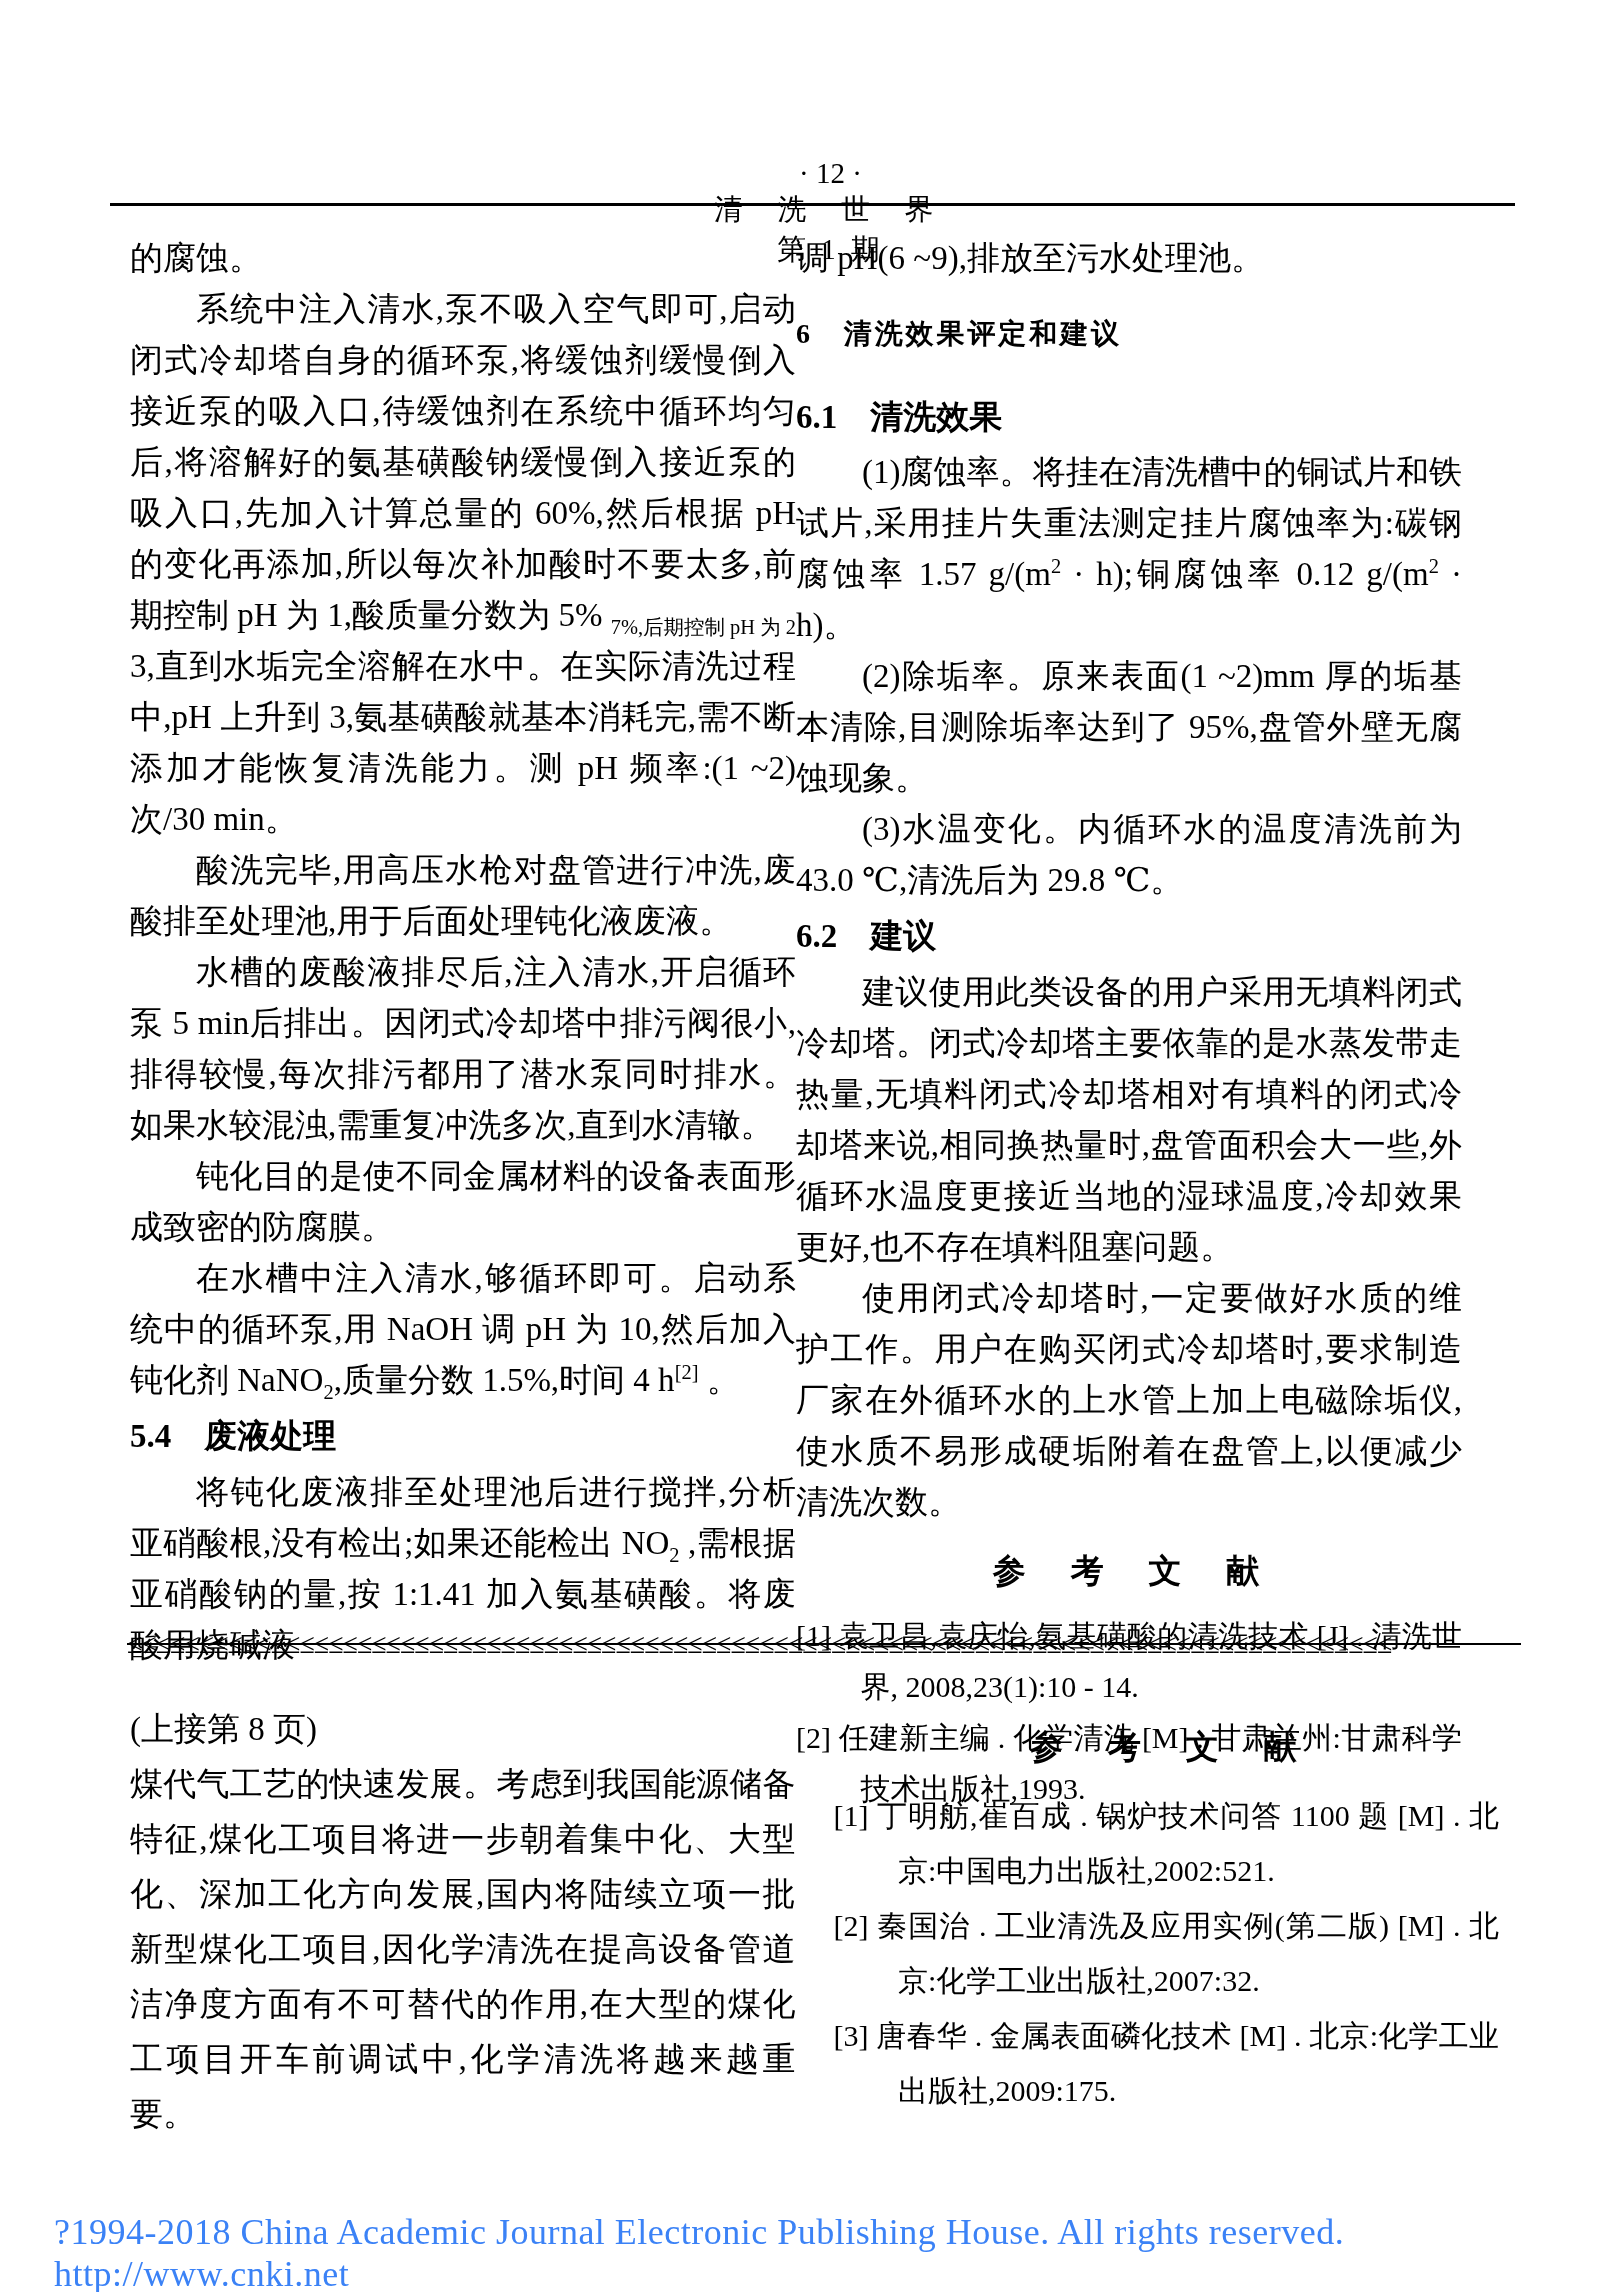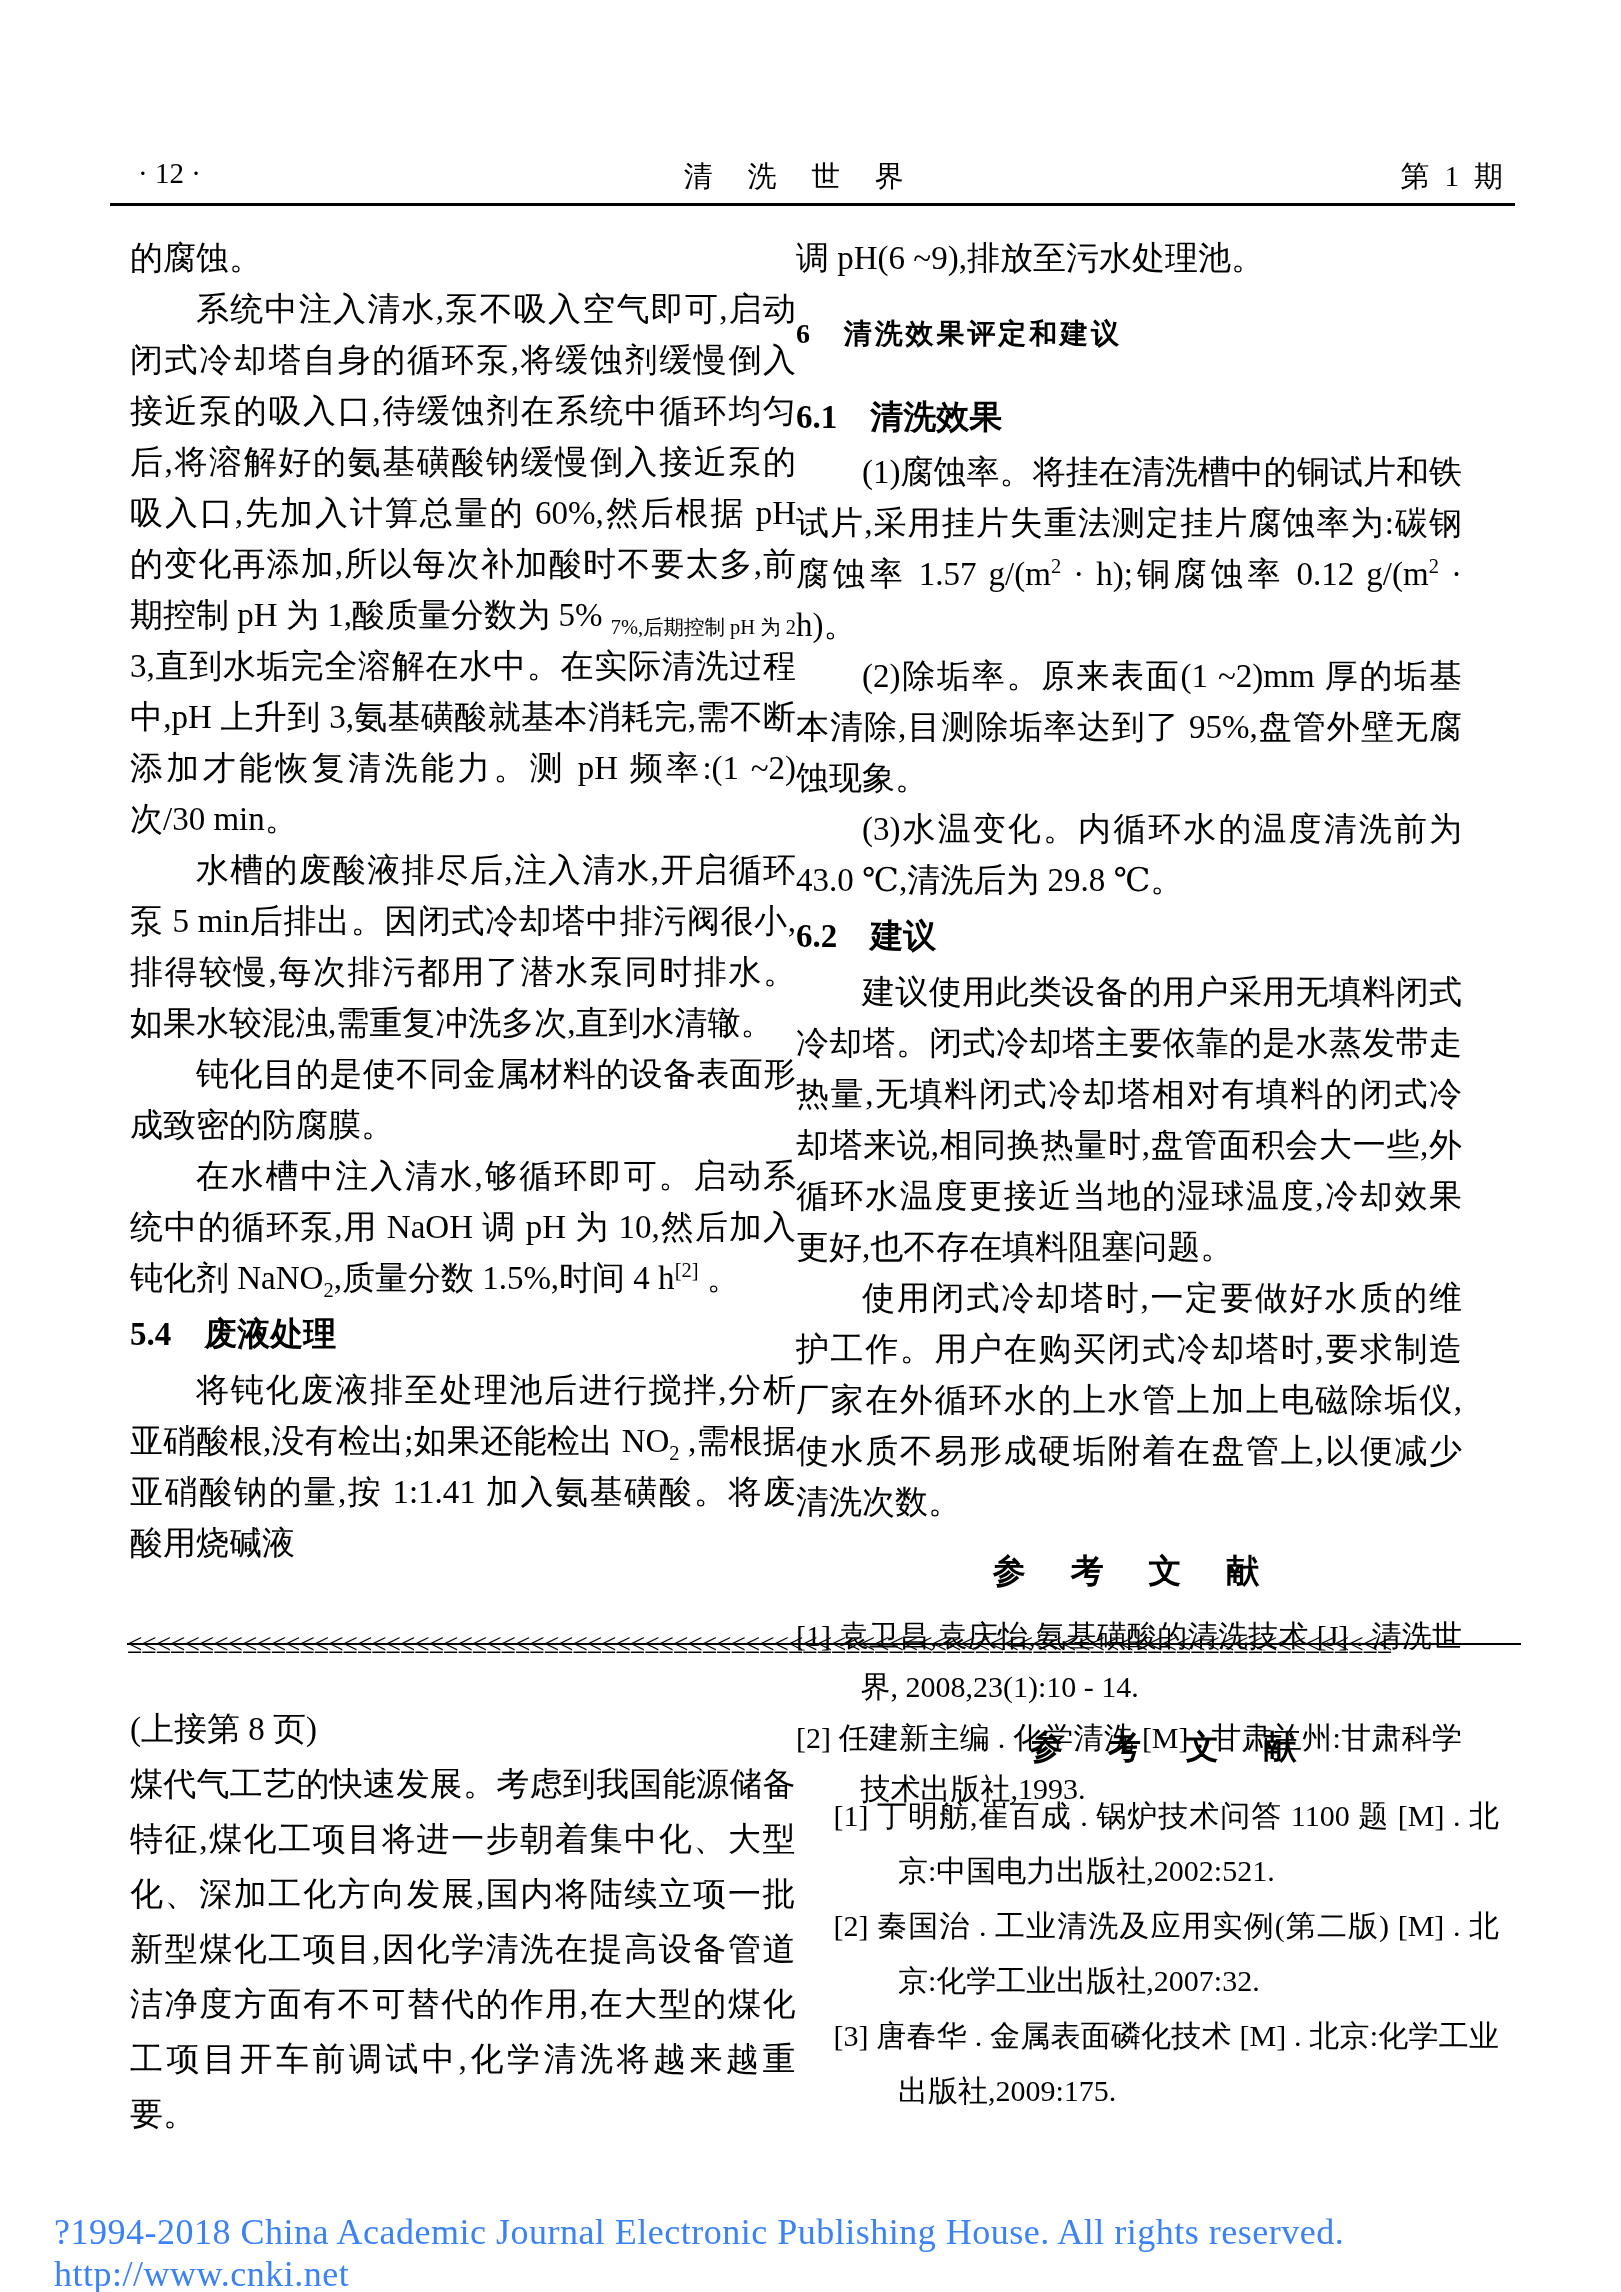--- a/index.html
+++ b/index.html
@@ -7,23 +7,24 @@
     position:relative;
     width:1621px; height:2293px;
     margin:0 auto;
     background:#ffffff;
     color:#000;
     font-family:"Liberation Serif","DejaVu Serif",serif;
     overflow:hidden;
   }
   
   .hdr {
-    position:absolute; top:157px; left:138px; width:1369px;
-    display:flex; justify-content:space-between; align-items:flex-start;
+    position:absolute; top:157px; left:146px; width:1369px;
+    display:flex; justify-content:space-between; align-items:center;
     font-size:29px;
+    flex-direction:column;
   }
   .hdr .jtitle { letter-spacing:13.7px; }
   .hdr .issue { letter-spacing:3.9px; }
   .hdr-rule {
     position:absolute; top:203px; left:110px; width:1405px; height:2.9px;
     background:#000;
   }
   
   .cols-top {
     position:absolute; top:233px; left:130px; width:1369px;
@@ -79,20 +80,21 @@
     <span class="pnum">· 12 ·</span>
     <span class="jtitle">清 洗 世 界</span>
     <span class="issue">第 1 期</span>
   </div>
   <div class="hdr-rule"></div>
 
   <div class="cols-top">
     <div class="col">
         <div class="blk-p0">的腐蚀。</div>
         <div class="blk-p">系统中注入清水,泵不吸入空气即可,启动闭式冷却塔自身的循环泵,将缓蚀剂缓慢倒入接近泵的吸入口,待缓蚀剂在系统中循环均匀后,将溶解好的氨基磺酸钠缓慢倒入接近泵的吸入口,先加入计算总量的 60%,然后根据 pH 的变化再添加,所以每次补加酸时不要太多,前期控制 pH 为 1,酸质量分数为 5% <sub>7%,后期控制 pH 为 2 </sub>3,直到水垢完全溶解在水中。在实际清洗过程中,pH 上升到 3,氨基磺酸就基本消耗完,需不断添加才能恢复清洗能力。测 pH 频率:(1 ~2)次/30 min。</div>
+        <div class="blk-p">酸洗完毕,用高压水枪对盘管进行冲洗,废酸排至处理池,用于后面处理钝化液废液。</div>
         <div class="blk-p">水槽的废酸液排尽后,注入清水,开启循环泵 5 min后排出。因闭式冷却塔中排污阀很小,排得较慢,每次排污都用了潜水泵同时排水。如果水较混浊,需重复冲洗多次,直到水清辙。</div>
         <div class="blk-p">钝化目的是使不同金属材料的设备表面形成致密的防腐膜。</div>
         <div class="blk-p">在水槽中注入清水,够循环即可。启动系统中的循环泵,用 NaOH 调 pH 为 10,然后加入钝化剂 NaNO<sub>2</sub>,质量分数 1.5%,时间 4 h<sup>[2]</sup> 。</div>
         <div class="blk-h2">5.4　废液处理</div>
         <div class="blk-p">将钝化废液排至处理池后进行搅拌,分析亚硝酸根,没有检出;如果还能检出 NO<sub>2</sub> ,需根据亚硝酸钠的量,按 1:1.41 加入氨基磺酸。将废酸用烧碱液</div>
       </div>
     <div class="col">
         <div class="blk-p0">调 pH(6 ~9),排放至污水处理池。</div>
         <div class="blk-h1">6　清洗效果评定和建议</div>
         <div class="blk-h2">6.1　清洗效果</div>

